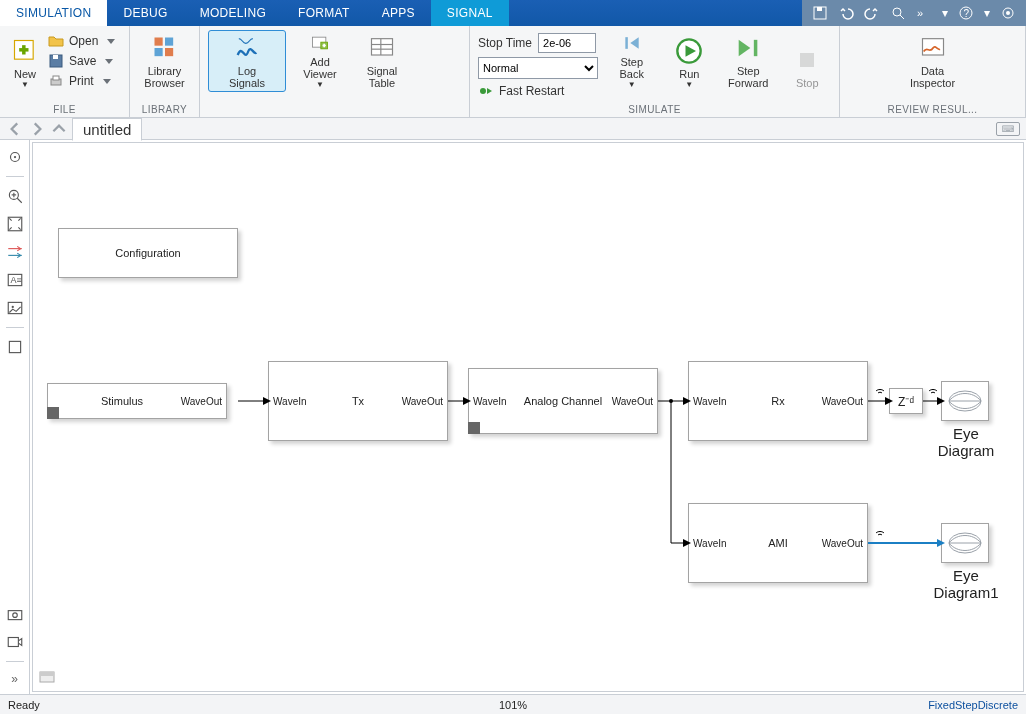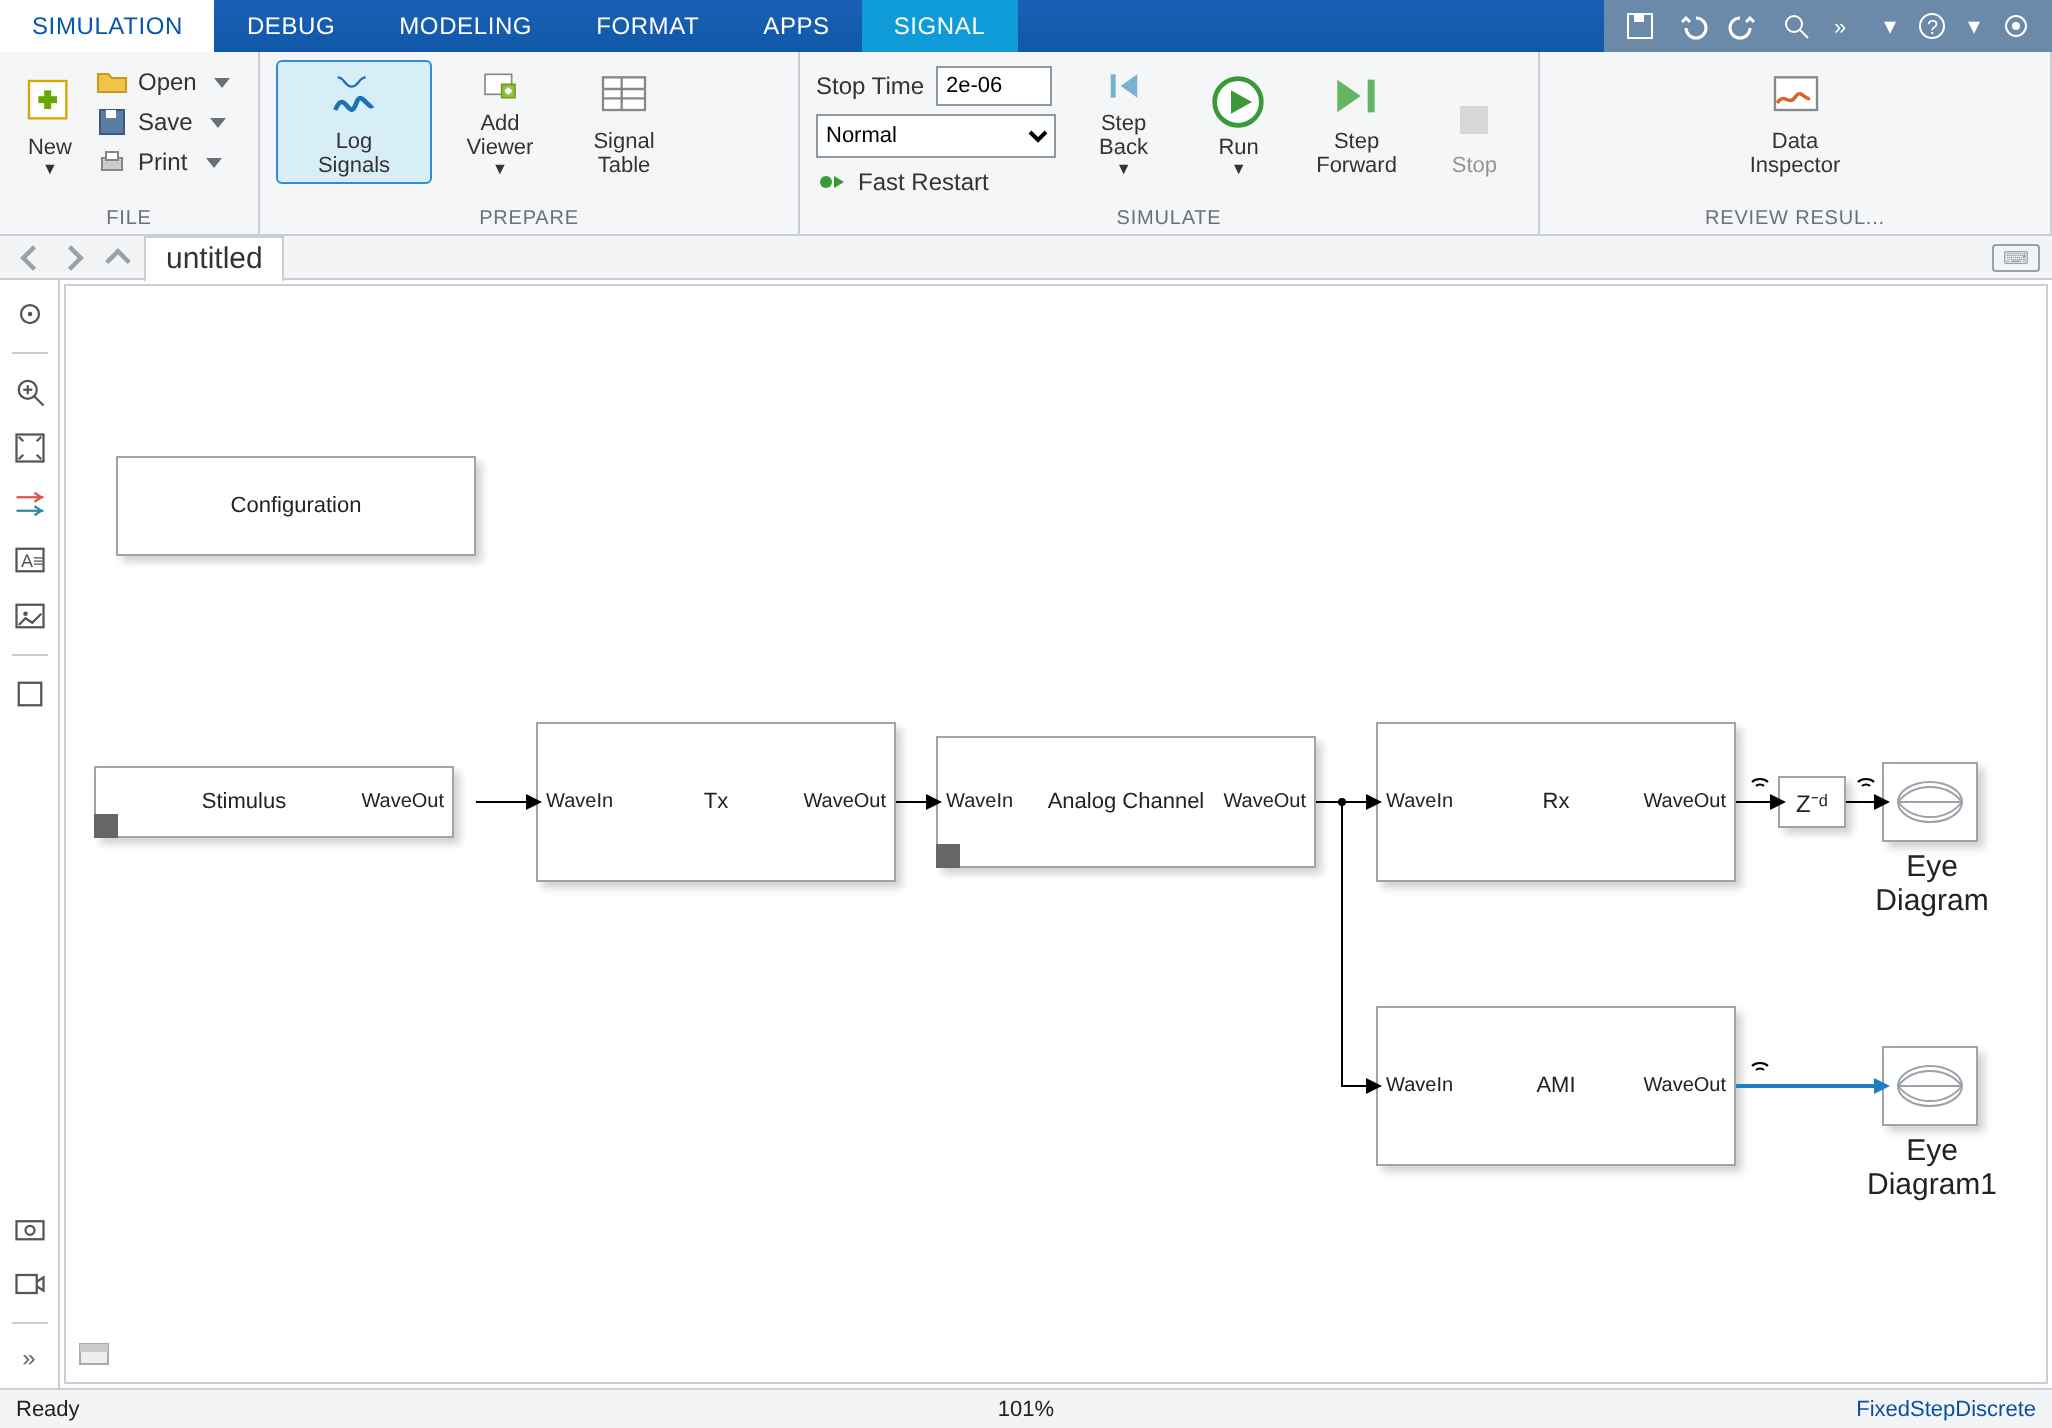--- a/index.html
+++ b/index.html
@@ -187,20 +187,35 @@
               <rect x="5" y="3" width="6" height="4" fill="#fff" stroke="#888"></rect>
             </svg>
           <span>Print</span>
             <span class="drop"></span>
         </div>
       </div>
     </div>
     <div class="label">FILE</div>
   </div>
 
+  <div class="group" style="width:70px">
+    <div class="row">
+      <div class="bigbtn">
+        <svg class="glyph" viewBox="0 0 24 24">
+            <rect x="3" y="3" width="7" height="7" fill="#e07d4d"></rect>
+            <rect x="12" y="3" width="7" height="7" fill="#5ea3d6"></rect>
+            <rect x="3" y="12" width="7" height="7" fill="#5ea3d6"></rect>
+            <rect x="12" y="12" width="7" height="7" fill="#e07d4d"></rect>
+          </svg>
+        <span class="cap" style="white-space:pre">Library
+Browser</span>
+      </div>
+    </div>
+    <div class="label">LIBRARY</div>
+  </div>
 
   <div class="group" style="width:270px">
     <div class="row">
       <div class="bigbtn selected" style="width:78px">
         <svg class="glyph" viewBox="0 0 24 24">
             <path d="M4 18c4-10 6 6 9-3 2-6 5 3 7 1" fill="none" stroke="#1d70b8" stroke-width="2"></path>
             <path d="M5 4c3 0 3 4 6 4s3-4 6-4" fill="none" stroke="#1d70b8"></path>
           </svg>
         <span class="cap" style="white-space:pre">Log
 Signals</span>
@@ -220,21 +235,20 @@
         <svg class="glyph" viewBox="0 0 24 24">
             <rect x="3" y="4" width="18" height="14" fill="#fff" stroke="#888"></rect>
             <line x1="3" y1="9" x2="21" y2="9" stroke="#888"></line>
             <line x1="3" y1="13" x2="21" y2="13" stroke="#888"></line>
             <line x1="11" y1="4" x2="11" y2="18" stroke="#888"></line>
           </svg>
         <span class="cap" style="white-space:pre">Signal
 Table</span>
       </div>
     </div>
-    <div class="label">PREPARE</div>
   </div>
 
   <div class="group" style="width:370px">
     <div class="row" style="gap:10px">
       <div style="display:flex;flex-direction:column;gap:3px;margin-top:2px">
         <div class="field">
           <span>Stop Time</span>
           <input type="text" value="2e-06" style="">
         </div>
         <div class="field">

